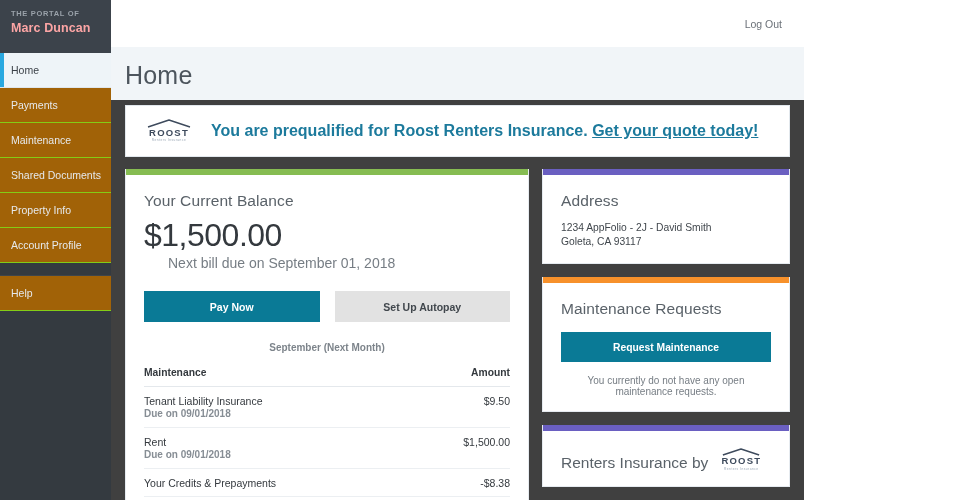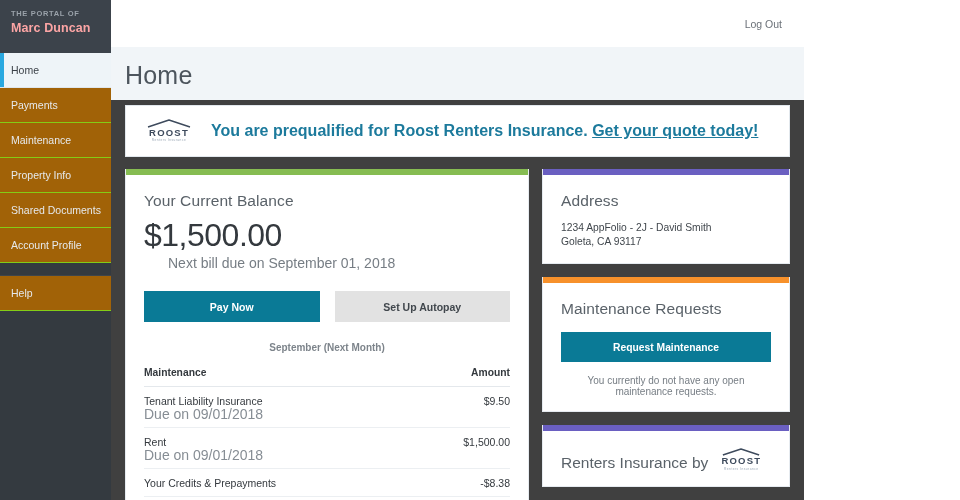--- a/index.html
+++ b/index.html
@@ -168,21 +168,21 @@
     font-size: 10.3px; font-weight: bold; color: #34393e;
     padding-bottom: 8px; border-bottom: 1px solid #e4e8ec;
     text-align: left;
   }
   table.txn th.right, table.txn td.right { text-align: right; }
   table.txn td {
     padding: 8px 0 7px 0; border-bottom: 1px solid #eceff2;
     vertical-align: top;
   }
   .txn-desc { font-size: 10.5px; color: #34393e; line-height: 13px; }
-  .txn-sub  { font-size: 14px; color: #868d94; line-height: 12px; }
+  .txn-sub  { font-size: 10px; color: #868d94; line-height: 12px; font-weight: bold; }
   .txn-amt  { font-size: 10.5px; color: #34393e; padding-top: 4px; }
   .txn-credit-row td { padding-top: 13px; }
   .txn-credit { font-size: 10.5px; color: #34393e; font-weight: normal; }
 
   
   .addr-line { font-size: 10.3px; color: #41474d; line-height: 14px; margin-top: 11px; }
   .addr-line2 { font-size: 10.3px; color: #41474d; line-height: 14px; }
 
   .btn-wide {
     width: 100%; height: 30px; margin-top: 14px;
@@ -212,24 +212,24 @@
       <div class="nav-item active">
         <span>Home</span>
       </div>
       <div class="nav-item">
         <span>Payments</span>
       </div>
       <div class="nav-item">
         <span>Maintenance</span>
       </div>
       <div class="nav-item">
+        <span>Shared Documents</span>
+      </div>
+      <div class="nav-item">
         <span>Property Info</span>
-      </div>
-      <div class="nav-item">
-        <span>Shared Documents</span>
       </div>
       <div class="nav-item">
         <span>Account Profile</span>
       </div>
       <div class="nav-gap"></div>
       <div class="nav-item">
         <span>Help</span>
       </div>
     </nav>
     <div class="nav-fill"></div>

